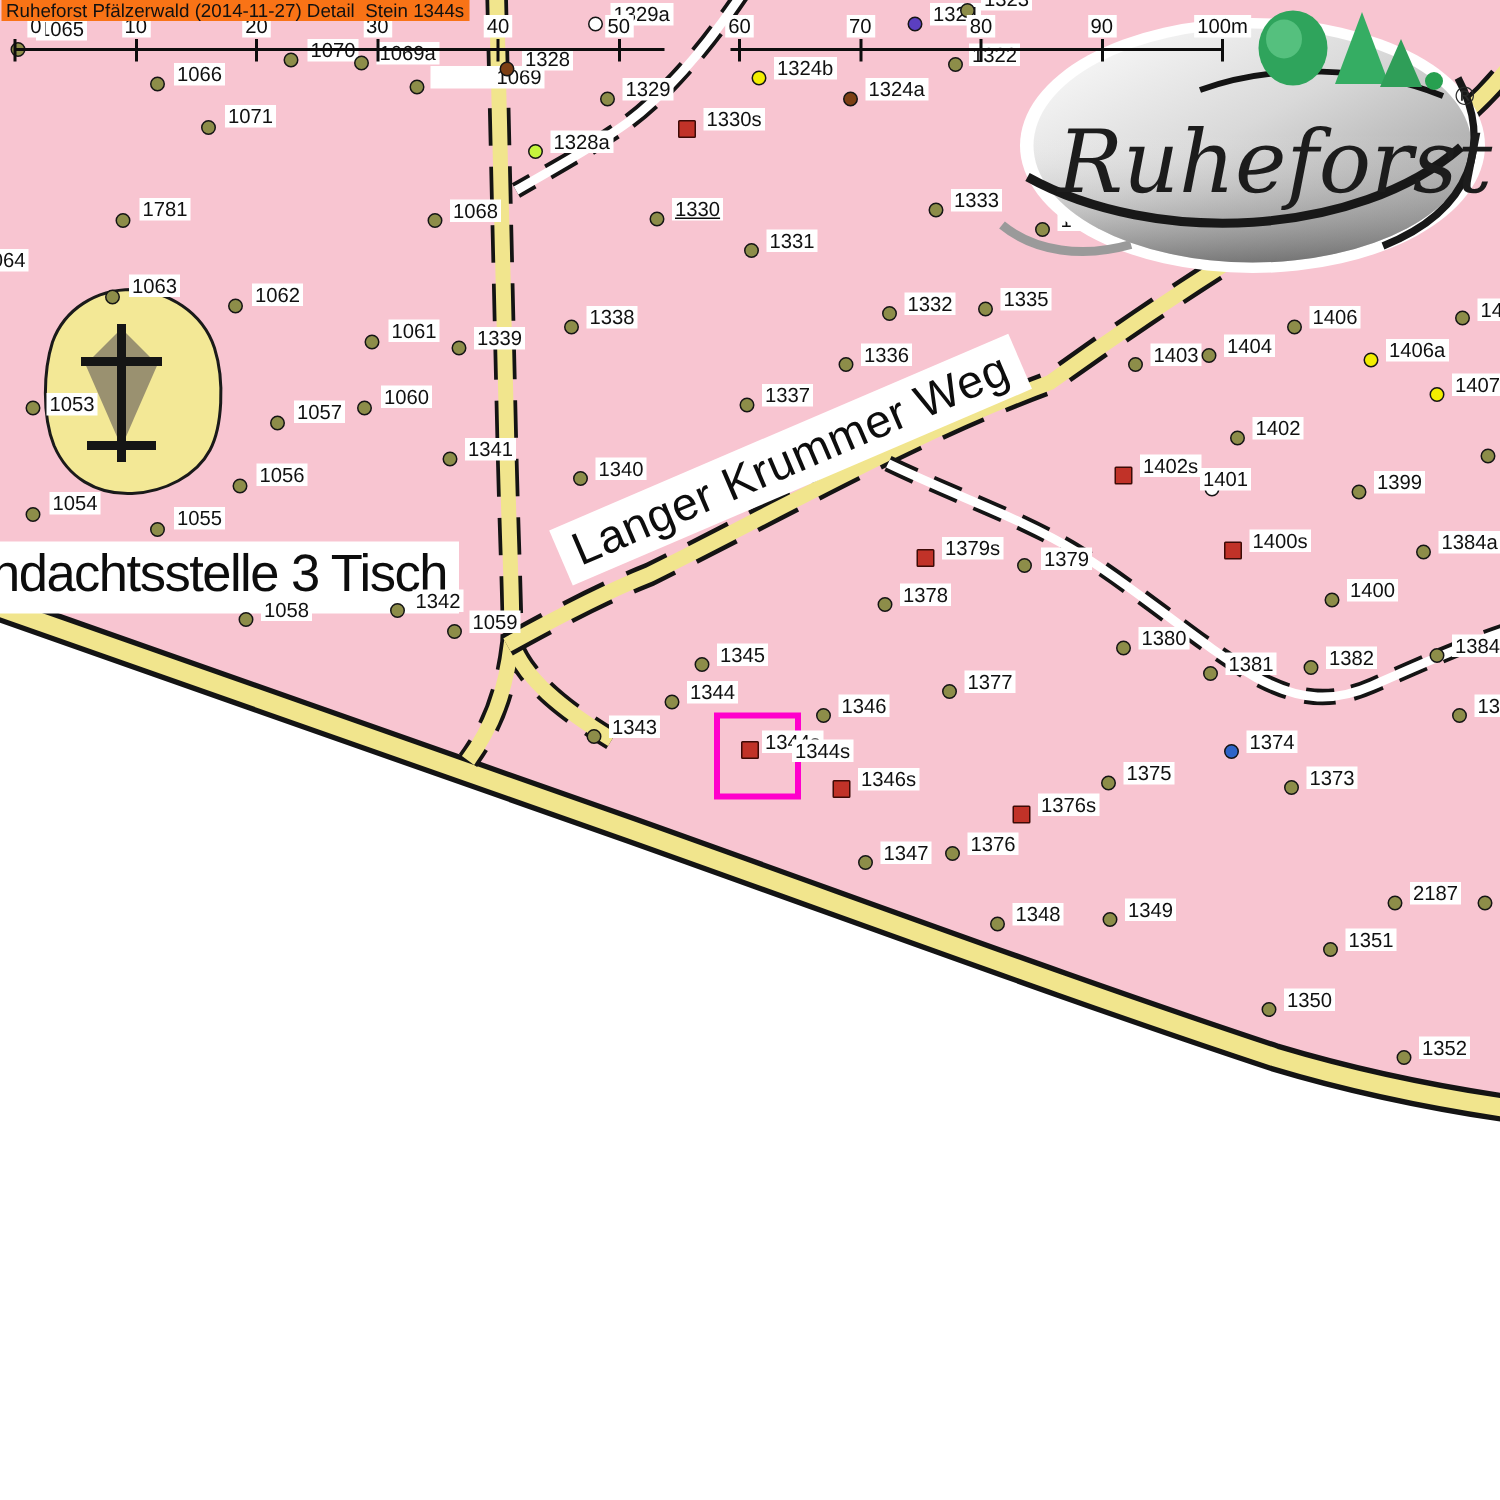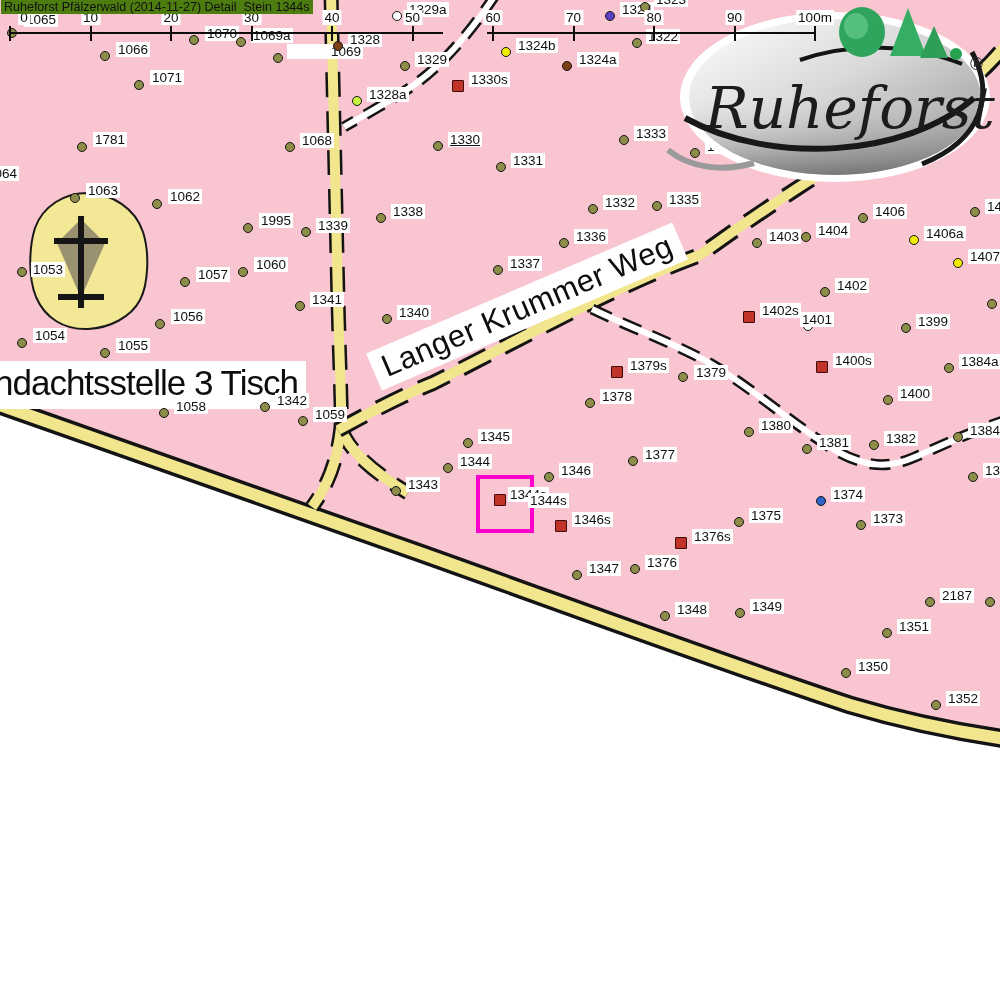--- a/index.html
+++ b/index.html
@@ -29,21 +29,21 @@
   #logosvg{position:absolute;left:650px;top:0;z-index:5;}
   
   #scalebar{position:absolute;left:0;top:0;width:1000px;height:60px;z-index:6;}
   .barline{position:absolute;top:32px;height:2px;background:#0d0d0d;}
   .tick{position:absolute;top:26px;width:2px;height:15px;background:#0d0d0d;transform:translateX(-50%);}
   .ticklabel{position:absolute;top:10px;transform:translateX(-50%);background:#fff;
              color:#0d0d0d;font-size:13.5px;line-height:15px;padding:0 2px;}
   
   #highlight-box{position:absolute;z-index:7;border:4px solid #ff00cc;background:transparent;}
   .hl-label{z-index:8;}
-  #title{position:absolute;left:1px;top:0;z-index:9;background:#4d7c0f;color:#111;
+  #title{position:absolute;left:1px;top:0;z-index:9;background:#f97316;color:#111;
          font-size:12.5px;line-height:14px;padding:0 3px;white-space:pre;}
 </style>
 </head>
 <body>
 
 <div id="stage">
 
   <svg id="mapsvg" width="1000" height="1000" viewBox="0 0 1000 1000">
 
     <path d="M-6,403 C120,446 260,497 420,553 C580,610 720,662 850,705 C910,723 965,733 1006,739 L1006,-6 L-6,-6 Z" fill="#f8c5d1"></path>
@@ -100,21 +100,21 @@
       <span class="plabel" style="left: 251px; top: 28px;">1069a</span>
       <span class="dot tree" style="left: 139px; top: 85px;"></span>
       <span class="plabel" style="left: 150px; top: 70px;">1071</span>
       <span class="dot tree" style="left: 82px; top: 147px;"></span>
       <span class="plabel" style="left: 93px; top: 132px;">1781</span>
       <span class="dot tree" style="left: 75px; top: 198px;"></span>
       <span class="plabel" style="left: 86px; top: 183px;">1063</span>
       <span class="dot tree" style="left: 157px; top: 204px;"></span>
       <span class="plabel" style="left: 168px; top: 189px;">1062</span>
       <span class="dot tree" style="left: 248px; top: 228px;"></span>
-      <span class="plabel" style="left: 259px; top: 213px;">1995</span>
+      <span class="plabel" style="left: 259px; top: 213px;">1061</span>
       <span class="dot tree" style="left: 243px; top: 272px;"></span>
       <span class="plabel" style="left: 254px; top: 257px;">1060</span>
       <span class="dot tree" style="left: 185px; top: 282px;"></span>
       <span class="plabel" style="left: 196px; top: 267px;">1057</span>
       <span class="dot tree" style="left: 160px; top: 324px;"></span>
       <span class="plabel" style="left: 171px; top: 309px;">1056</span>
       <span class="dot tree" style="left: 22px; top: 272px;"></span>
       <span class="plabel" style="left: 31px; top: 262px;">1053</span>
       <span class="dot tree" style="left: 22px; top: 343px;"></span>
       <span class="plabel" style="left: 33px; top: 328px;">1054</span>

